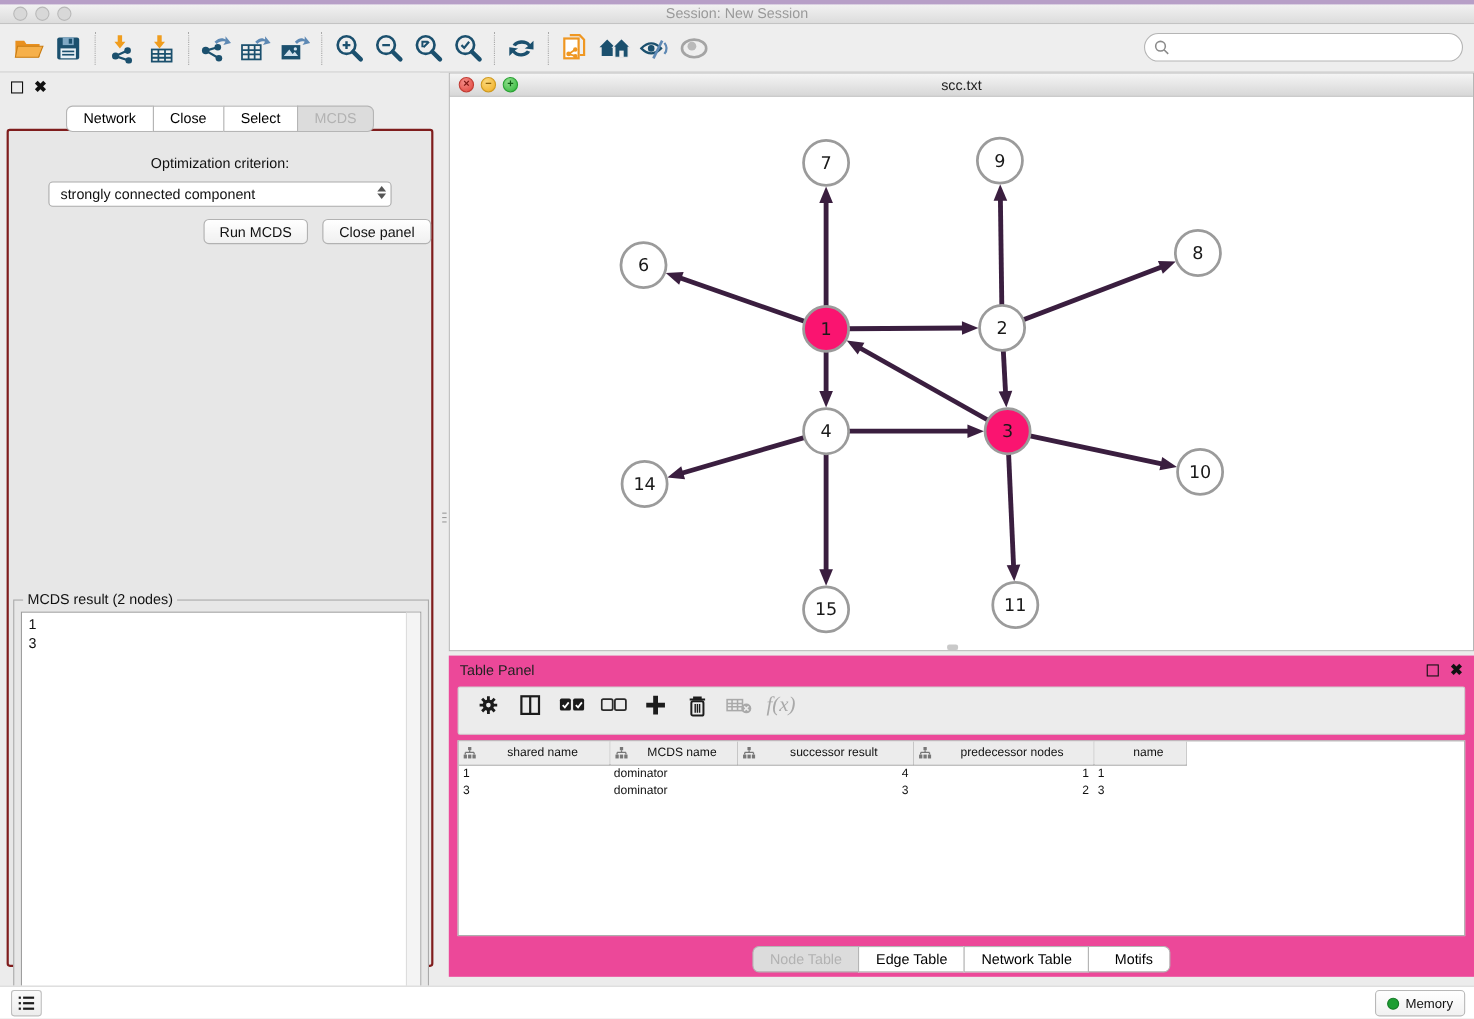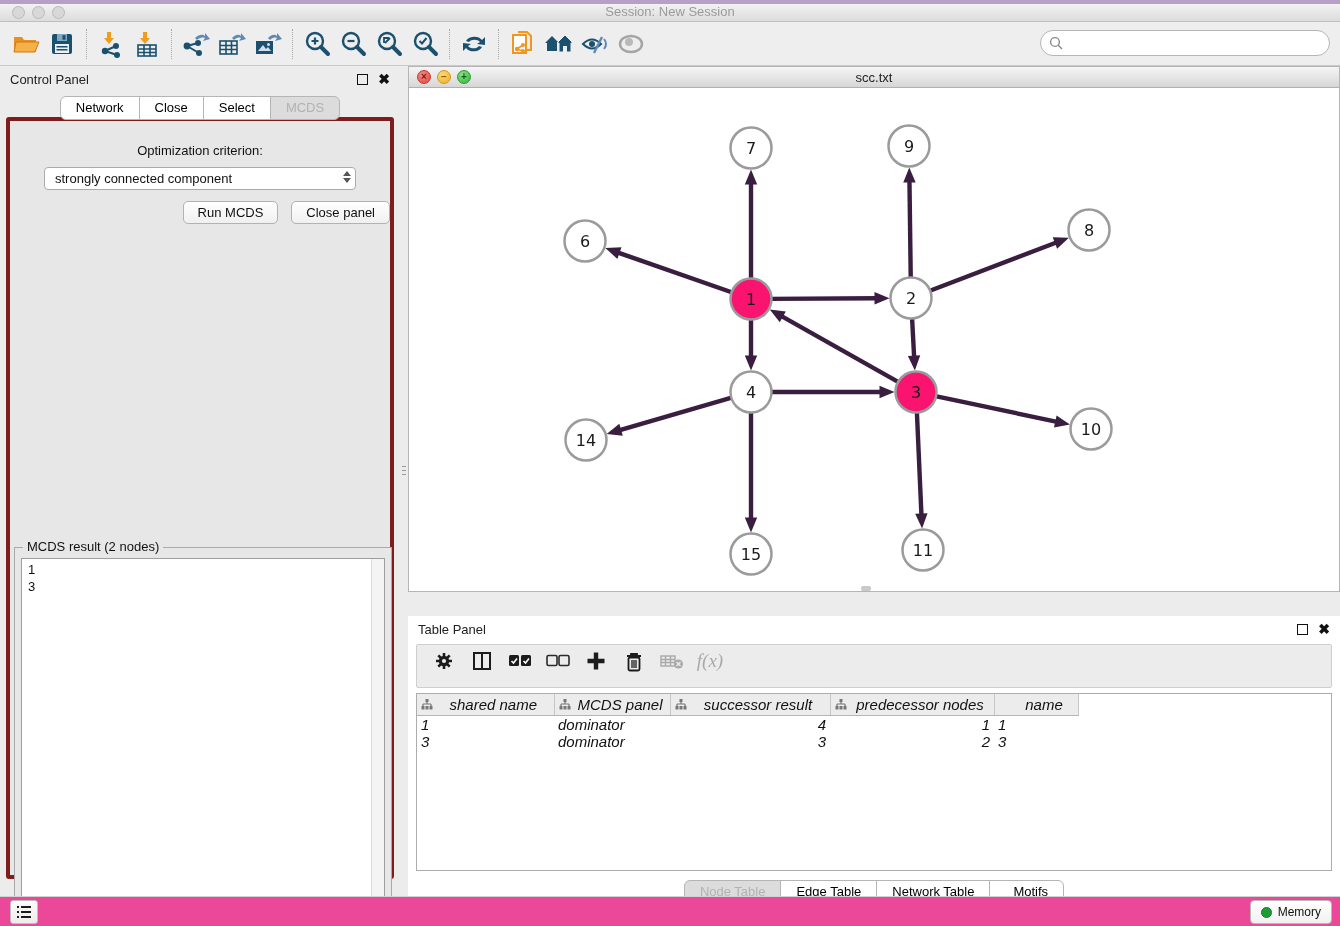--- a/index.html
+++ b/index.html
@@ -31,21 +31,21 @@
   .float-icon { width:11px; height:11px; border:1.5px solid #111; display:inline-block; }
   .close-icon { font-size:14px; font-weight:bold; color:#111; line-height:11px; }
 
   .cp-tabs { position:absolute; left:0; top:30px; width:100%; display:flex; justify-content:center; z-index:2;align-items:flex-end; }
   .tab { padding:3px 15px 4px; font-size:13px; background:#fff; border:1px solid #b5b5b5; margin-left:-1px; color:#000; }
   .tab:first-child { border-radius:6px 0 0 6px; margin-left:0; }
   .tab:last-child { border-radius:0 6px 6px 0; }
   .tab.disabled { background:#dcdcdc; color:#b2b2b2; }
 
   .cp-body { position:absolute; left:6px; top:51px; width:388px; height:762px;
-    background:#e7e7e7; border:4px solid #7f1d1d; border-radius:3px; }
+    background:#e7e7e7; border:2px solid #7f1d1d; border-radius:3px; }
   .opt-label { margin-top:22px; text-align:center; font-size:13px; color:#111; }
   .select-box { position:relative; margin:9px auto 0; width:312px; height:23px; background:#fff;
     border:1px solid #ababab; border-radius:4px; font-size:13px; display:flex; align-items:center; padding-left:10px; color:#111; }
   .select-stepper { position:absolute; right:4px; top:3px; display:flex; flex-direction:column; gap:2px; align-items:center; }
   .tri-up { width:0; height:0; border-left:4px solid transparent; border-right:4px solid transparent; border-bottom:5px solid #555; }
   .tri-dn { width:0; height:0; border-left:4px solid transparent; border-right:4px solid transparent; border-top:5px solid #555; }
   .cp-buttons { margin-top:11px; display:flex; justify-content:flex-end; gap:13px; }
   .mac-btn { min-width:94px; height:23px; font-size:13px; color:#111; background:linear-gradient(#ffffff,#f0f0f0);
     border:1px solid #b2b2b2; border-radius:5px; padding:0 14px; }
 
@@ -64,39 +64,39 @@
   .net-title { font-size:13px; color:#222; }
   .tl { position:absolute; top:3px; width:14px; height:14px; border-radius:50%; font-size:10px; font-weight:bold;
     display:flex; align-items:center; justify-content:center; line-height:1; }
   .tl-red { left:8px; background:radial-gradient(circle at 35% 30%,#f28b86,#e2463d); color:#7c1612; border:1px solid #c23b33; }
   .tl-yellow { left:28px; background:radial-gradient(circle at 35% 30%,#fbd879,#f0ad22); color:#8a5d05; border:1px solid #d09a1e; }
   .tl-green { left:48px; background:radial-gradient(circle at 35% 30%,#8ede8a,#2eb639); color:#0e5e14; border:1px solid #28a132; }
   .net-canvas { position:relative; width:100%; height:503px; background:#fff; }
   .net-hscroll { position:absolute; left:452px; bottom:0px; width:10px; height:5px; background:#c9c9c9; border-radius:2px; }
 
   
-  .table-panel { position:absolute; left:408px; top:596px; width:932px; height:292px; background:#ffffff;margin-top:20px; }
+  .table-panel { position:absolute; left:408px; top:596px; width:932px; height:292px; background:#ec4899; }
   .tp-toolbar { position:absolute; left:8px; top:28px; width:916px; height:44px; background:#ececec;
     border:1px solid #cfcfcf; border-radius:2px; display:flex; align-items:flex-start; padding-left:10px; gap:4px; }
   .tp-btn { width:34px; height:32px; display:flex; align-items:center; justify-content:center; background:none; border:none; }
   .tp-table-wrap { position:absolute; left:8px; top:77px; width:916px; height:178px; background:#fff; border:1px solid #adadad; overflow:hidden; }
-  table.datatable { border-collapse:collapse; font-size:15px; color:#111; table-layout:fixed;font-style:italic; }
+  table.datatable { border-collapse:collapse; font-size:11px; color:#111; table-layout:fixed; }
   table.datatable th { background:#ececec; font-weight:normal; border-right:1px solid #c6c6c6; border-bottom:1px solid #b5b5b5;
     height:21px; text-align:center; position:relative; padding:0 4px 0 20px; white-space:nowrap; }
   table.datatable th .col-icon { position:absolute; left:4px; top:5px; }
   table.datatable td { height:16px; padding:0 4px; white-space:nowrap; }
   td.al { text-align:left; padding-left:8px; }
   td.ar { text-align:right; padding-right:14px; }
 
   .tp-tabs { position:absolute; left:0; bottom:4px; width:100%; display:flex; justify-content:center; }
   .tp-tabs .tab:first-child { border-radius:6px 0 0 6px; }
   .tp-tabs .tab:last-child { border-radius:0 6px 6px 0;padding-left:23px; }
 
   
-  .statusbar { position:absolute; left:0; top:896px; width:1340px; height:30px; background:#ec4899; border-top:1px solid #d2d2d2; }
+  .statusbar { position:absolute; left:0; top:896px; width:1340px; height:30px; background:#ffffff; border-top:1px solid #d2d2d2; }
   .list-btn { position:absolute; left:10px; top:3px; width:28px; height:24px; background:linear-gradient(#fbfbfb,#ededed);
     border:1px solid #bdbdbd; border-radius:3px; display:flex; align-items:center; justify-content:center; }
   .memory-btn { position:absolute; right:8px; top:3px; height:24px; background:linear-gradient(#ffffff,#f1f1f1);
     border:1px solid #b8b8b8; border-radius:4px; font-size:12px; color:#111; display:flex; align-items:center; gap:6px; padding:0 10px; }
   .mem-dot { width:11px; height:11px; border-radius:50%; background:#1d9e33; border:1px solid #157a27; }
 
   .divider-handle { position:absolute; left:401px; top:455px; width:6px; height:30px; display:flex; flex-direction:column; gap:3px; align-items:center; justify-content:center; }
   .divider-handle i { width:4px; height:1px; background:#9a9a9a; display:block; }
 
   .fx-label { font-family:"Liberation Serif",serif; font-style:italic; font-size:19px; color:#a9a9a9; }
@@ -249,21 +249,20 @@
       <svg width="15" height="15" viewBox="0 0 15 15">
         <circle cx="6" cy="6" r="4.4" fill="none" stroke="#8a8a8a" stroke-width="1.4"></circle>
         <path d="M9.2 9.2 L13 13" stroke="#8a8a8a" stroke-width="1.4"></path>
       </svg>
       <input type="text" placeholder="" style="">
     </div>
   </div>
 
   <div class="control-panel">
     <div class="panel-titlebar">
-      <span class="panel-title">Control Panel</span>
       <span class="panel-ctl">
         <span class="float-icon"></span>
         <span class="close-icon">✖</span>
       </span>
     </div>
     <div class="cp-tabs" id="cp-tabs">
         <span class="tab">Network</span>
         <span class="tab">Close</span>
         <span class="tab">Select</span>
         <span class="tab disabled">MCDS</span>
@@ -442,21 +441,21 @@
                   <rect x="0.5" y="7" width="3" height="3.5" fill="#777"></rect>
                   <rect x="4.5" y="7" width="3" height="3.5" fill="#777"></rect>
                   <rect x="8.5" y="7" width="3" height="3.5" fill="#777"></rect>
                 </svg><span>shared name</span></th>
               <th><svg class="col-icon" width="12" height="11" viewBox="0 0 12 11">
                   <rect x="4.5" y="0" width="3" height="3" fill="#777"></rect>
                   <path d="M6 3 V5 M2 5 H10 M2 5 V7 M10 5 V7" stroke="#777" stroke-width="1.2" fill="none"></path>
                   <rect x="0.5" y="7" width="3" height="3.5" fill="#777"></rect>
                   <rect x="4.5" y="7" width="3" height="3.5" fill="#777"></rect>
                   <rect x="8.5" y="7" width="3" height="3.5" fill="#777"></rect>
-                </svg><span>MCDS panel</span></th>
+                </svg><span>MCDS name</span></th>
               <th><svg class="col-icon" width="12" height="11" viewBox="0 0 12 11">
                   <rect x="4.5" y="0" width="3" height="3" fill="#777"></rect>
                   <path d="M6 3 V5 M2 5 H10 M2 5 V7 M10 5 V7" stroke="#777" stroke-width="1.2" fill="none"></path>
                   <rect x="0.5" y="7" width="3" height="3.5" fill="#777"></rect>
                   <rect x="4.5" y="7" width="3" height="3.5" fill="#777"></rect>
                   <rect x="8.5" y="7" width="3" height="3.5" fill="#777"></rect>
                 </svg><span>successor result</span></th>
               <th><svg class="col-icon" width="12" height="11" viewBox="0 0 12 11">
                   <rect x="4.5" y="0" width="3" height="3" fill="#777"></rect>
                   <path d="M6 3 V5 M2 5 H10 M2 5 V7 M10 5 V7" stroke="#777" stroke-width="1.2" fill="none"></path>

